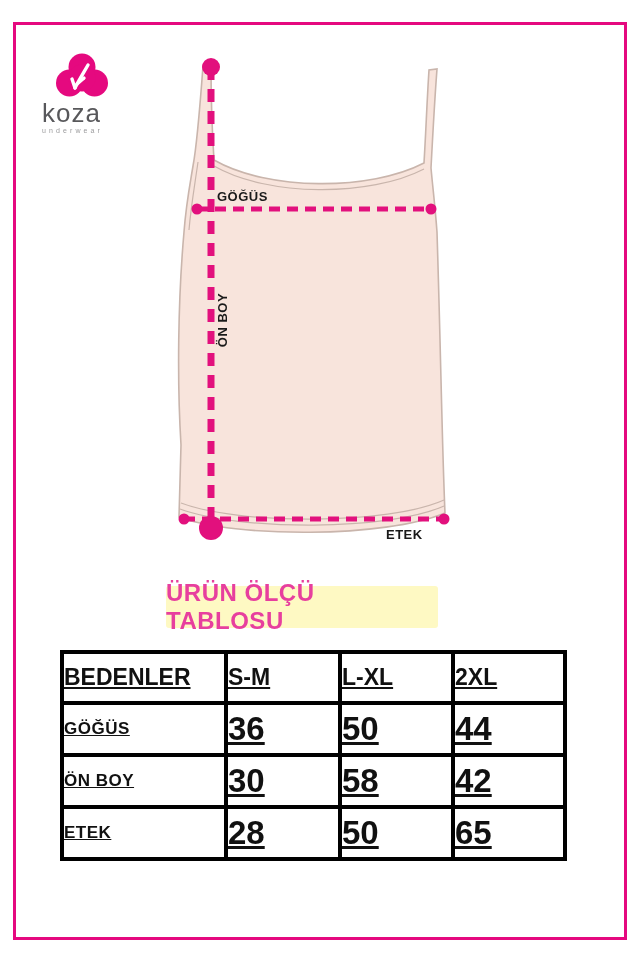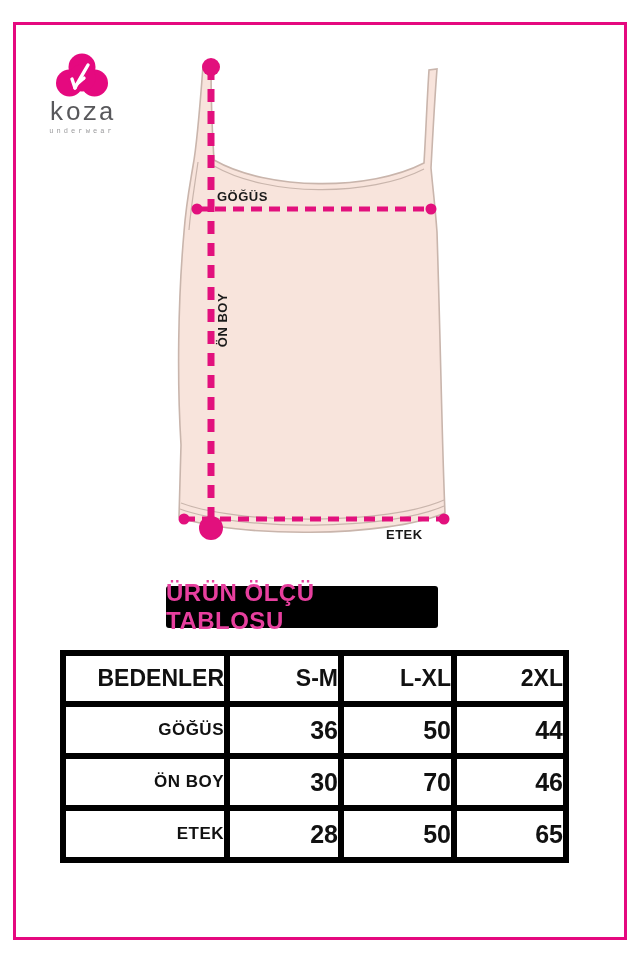--- a/index.html
+++ b/index.html
@@ -17,22 +17,20 @@
     left: 13px; top: 22px;
     width: 614px; height: 918px;
     border: 3px solid #E5097F;
     pointer-events: none;
   }
   
   .logo {
     position: absolute;
     left: 42px; top: 52px;
     width: 80px;
-    text-align: center;
-    font-family: Liberation Mono, monospace;
   }
   .logo .boll { display: block; margin: 0 auto; }
   .logo .brand-name {
     font-size: 26px;
     font-weight: 500;
     color: #58585B;
     letter-spacing: 1px;
     line-height: 1;
     margin-top: -2px;
   }
@@ -59,53 +57,54 @@
     left: 192px; top: 312px;
     width: 62px; height: 16px;
     text-align: center;
     transform: rotate(-90deg);
   }
   
   .banner {
     position: absolute;
     left: 166px; top: 586px;
     width: 272px; height: 42px;
-    background: #000000;
+    background: #fef9c3;
     border-radius: 3px;
     display: flex;
     align-items: center;
     justify-content: center;
     font-size: 24px;
     font-weight: bold;
     color: #E73F9E;
     letter-spacing: 0.5px;
   }
   
   .size-table {
     position: absolute;
     left: 60px; top: 650px;
     width: 503px; height: 209px;
     border-collapse: collapse;
     table-layout: fixed;
     background: #ffffff;
   }
   .size-table th, .size-table td {
-    border: 6px solid #000000;
-    text-align: right;
+    border: 4px solid #000000;
+    text-align: left;
     vertical-align: middle;
     color: #111111;
+    text-decoration: underline;
   }
   .size-table col.c0 { width: 164px; }
   .size-table col.c1 { width: 114px; }
   .size-table col.c2 { width: 113px; }
   .size-table col.c3 { width: 112px; }
   .size-table thead th { height: 51px; font-size: 23px; font-weight: bold; }
   .size-table tbody tr { height: 52px; }
   .size-table td.row-label { font-size: 17px; font-weight: bold; letter-spacing: 0.5px; }
-  .size-table td.value { font-size: 25px; font-weight: bold; margin-left: 32px; }
+  .size-table td.value { font-size: 33px; font-weight: bold; margin-left: 32px; }
 </style>
 </head>
 <body>
 
 <div class="page">
 
   <div class="frame"></div>
 
   <div class="logo">
     <svg class="boll" width="56" height="50" viewBox="0 0 56 50">
@@ -187,22 +186,22 @@
     <tbody>
       <tr>
         <td class="row-label">GÖĞÜS</td>
         <td class="value">36</td>
         <td class="value">50</td>
         <td class="value">44</td>
       </tr>
       <tr>
         <td class="row-label">ÖN BOY</td>
         <td class="value">30</td>
-        <td class="value">70</td>
-        <td class="value">46</td>
+        <td class="value">58</td>
+        <td class="value">42</td>
       </tr>
       <tr>
         <td class="row-label">ETEK</td>
         <td class="value">28</td>
         <td class="value">50</td>
         <td class="value">65</td>
       </tr>
     </tbody>
   </table>
 

